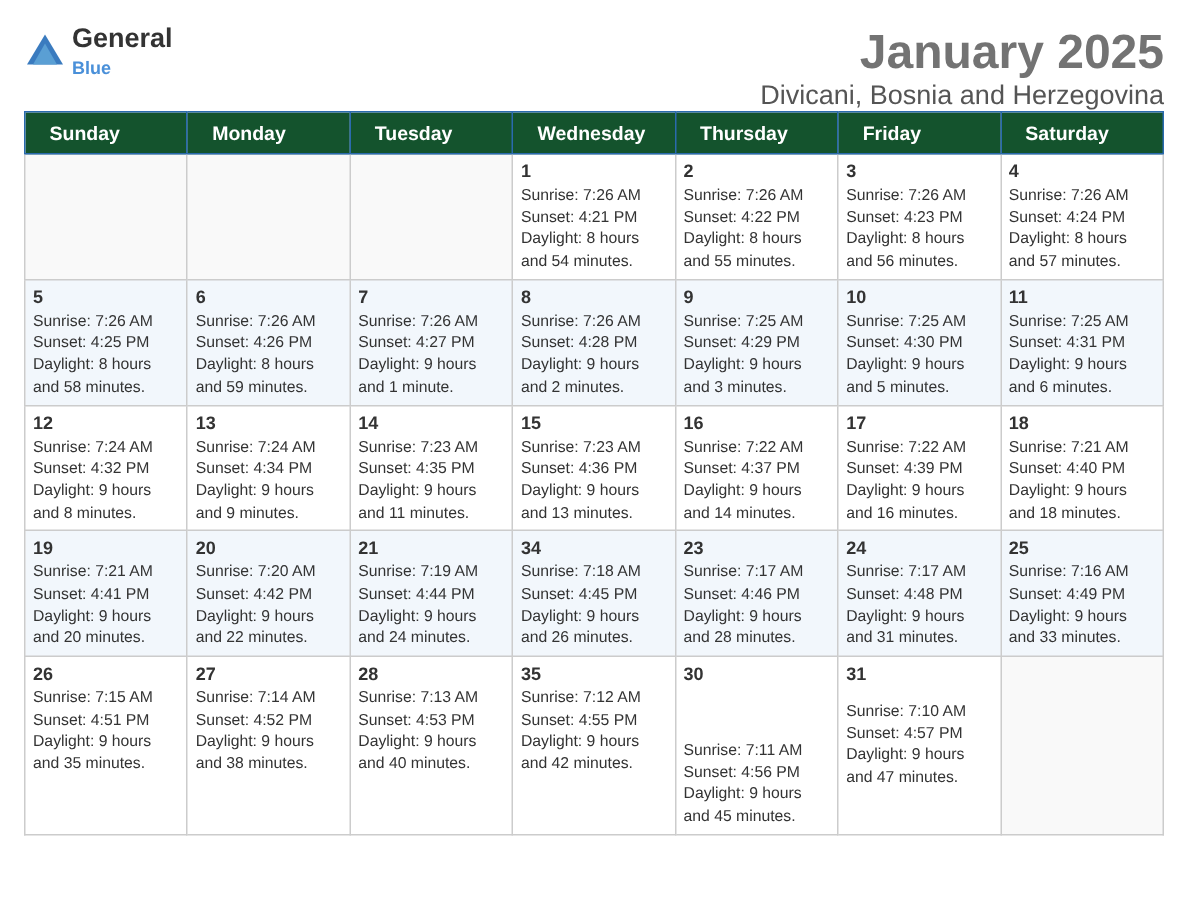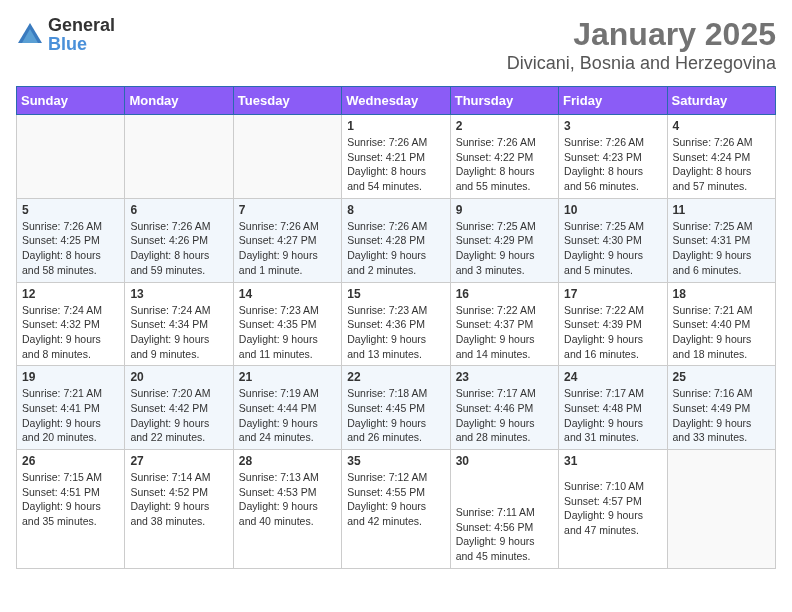--- a/index.html
+++ b/index.html
@@ -7,35 +7,34 @@
       font-family: Arial, sans-serif;
       background: #fff;
       width: 792px;
       min-height: 612px;
       padding: 16px;
     }
     .header {
       display: flex;
       justify-content: space-between;
       align-items: flex-start;
-      margin-bottom: 12px;
     }
     .logo {
       display: flex;
       align-items: center;
       gap: 4px;
     }
     .logo-text-general {
       font-size: 18px;
       font-weight: bold;
       color: #333;
       line-height: 1;
     }
     .logo-text-blue {
-      font-size: 18px;
+      font-size: 12px;
       font-weight: bold;
       color: #4a90d9;
       line-height: 1;
     }
     .logo-icon {
       width: 28px;
       height: 28px;
     }
     .title-block {
       text-align: right;
@@ -48,24 +47,24 @@
     .location-title {
       font-size: 18px;
       color: #555;
     }
     .calendar {
       width: 100%;
       border-collapse: collapse;
       border: 1px solid #ccc;
     }
     .calendar th {
-      background-color: #8b5cf6;
+      background-color: #14532d;
       color: #fff;
       font-size: 13px;
-      padding: 6px 4px;
+      padding: 6px 16px;
       text-align: left;
       border: 1px solid #2a6aae;
     }
     .calendar td {
       vertical-align: top;
       border: 1px solid #ccc;
       padding: 4px 5px;
       width: calc(100% / 7);
       font-size: 11px;
       color: #333;
@@ -278,21 +277,21 @@
 and 22 minutes.</div>
         </td>
         <td>
           <div class="day-number">21</div>
           <div class="day-info" style="white-space: pre-line;">Sunrise: 7:19 AM
 Sunset: 4:44 PM
 Daylight: 9 hours
 and 24 minutes.</div>
         </td>
         <td>
-          <div class="day-number">22</div>
+          <div class="day-number">34</div>
           <div class="day-info" style="white-space: pre-line;">Sunrise: 7:18 AM
 Sunset: 4:45 PM
 Daylight: 9 hours
 and 26 minutes.</div>
         </td>
         <td>
           <div class="day-number">23</div>
           <div class="day-info" style="white-space: pre-line;">Sunrise: 7:17 AM
 Sunset: 4:46 PM
 Daylight: 9 hours

